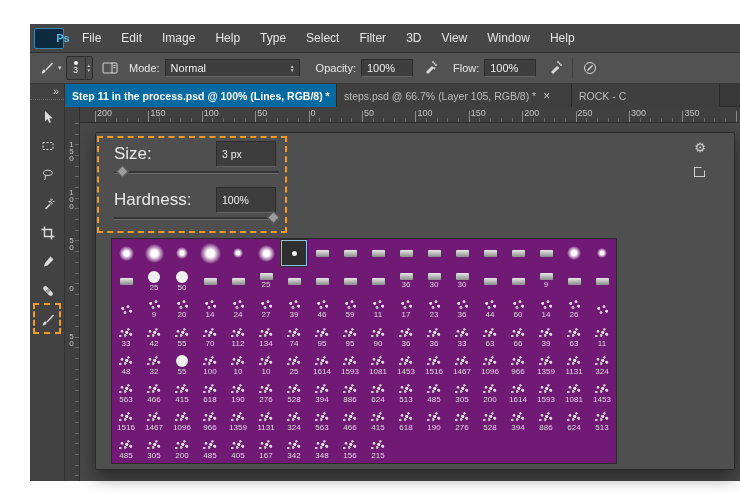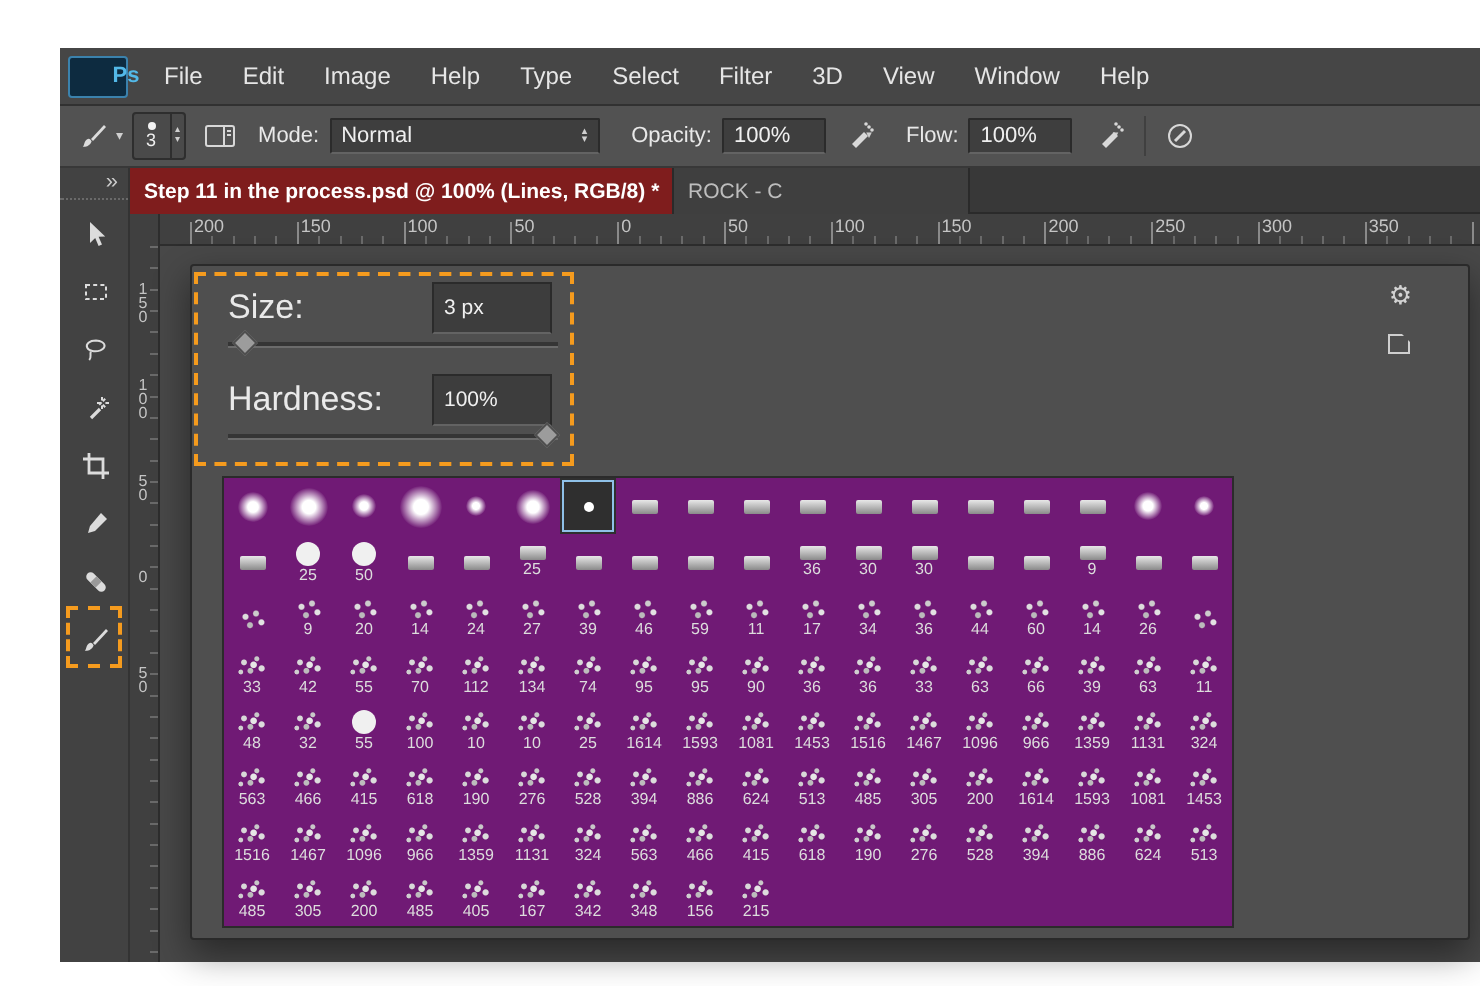--- a/index.html
+++ b/index.html
@@ -45,21 +45,21 @@
                     border-bottom: 1px dotted #6a6a6a; height: 16px; }
   .tool { position: absolute; left: 0; width: 35px; height: 29px; display: flex; align-items: center; justify-content: center; }
   .hl { position: absolute; border: 2px dashed #f59b1e; z-index: 6; pointer-events: none; }
   #hl-brushtool { left: 3px; top: 219px; width: 28px; height: 31px; }
 
   
   .tabbar { position: absolute; left: 35px; top: 60px; width: 675px; height: 23px; background: #383838;
             display: flex; border-bottom: 1px solid #2a2a2a; }
   .tab { height: 23px; display: flex; align-items: center; padding: 0 7px; border-right: 1px solid #2a2a2a;
          font-size: 10.5px; color: #bdbdbd; background: #3f3f3f; white-space: nowrap; overflow: hidden; flex: none; }
-  .tab.active { background: #7f1d1d; color: #ffffff; font-weight: bold; }
+  .tab.active { background: #0369a1; color: #ffffff; font-weight: bold; }
   .tab-close { margin-left: 7px; color: #c0c0c0; font-size: 12px; font-weight: normal; }
 
   
   .hruler { position: absolute; left: 35px; top: 83px; width: 675px; height: 16px; background: #404040;
             border-bottom: 1px solid #2d2d2d; overflow: hidden; }
   .hruler::before { content: ""; position: absolute; left: 30px; right: 0; bottom: 0; height: 4px;
             background: repeating-linear-gradient(90deg, #6a6a6a 0 1px, transparent 1px 10.68px); }
   .hruler::after { content: ""; position: absolute; left: 30px; right: 0; bottom: 0; height: 11px;
             background: repeating-linear-gradient(90deg, #8a8a8a 0 1px, transparent 1px 53.4px); }
   .hlabel { position: absolute; top: 1px; font-size: 9px; color: #c4c4c4; }
@@ -261,20 +261,24 @@
         </div>
       </div>
     <div class="hl" id="hl-brushtool" style="border-color: rgb(245, 155, 30);"></div>
   </div>
 
   <div class="tabbar" id="tabs">
       <div class="tab active" style="width: 272px;">
         <span>Step 11 in the process.psd @ 100% (Lines, RGB/8) *</span>
         <span class="tab-close">×</span>
       </div>
+      <div class="tab" style="width: 235px;">
+        <span>steps.psd @ 66.7% (Layer 105, RGB/8) *</span>
+        <span class="tab-close">×</span>
+      </div>
       <div class="tab" style="width: 148px;">
         <span>ROCK - C</span>
       </div>
     </div>
 
   <div class="hruler" id="hruler">
       <span class="hlabel" style="left: 32px;">200</span>
       <span class="hlabel" style="left: 85.4px;">150</span>
       <span class="hlabel" style="left: 138.8px;">100</span>
       <span class="hlabel" style="left: 192.2px;">50</span>
@@ -464,21 +468,21 @@
           <div class="cell">
             <div class="thumb-scat"></div>
             <div class="num">11</div>
           </div>
           <div class="cell">
             <div class="thumb-scat"></div>
             <div class="num">17</div>
           </div>
           <div class="cell">
             <div class="thumb-scat"></div>
-            <div class="num">34</div>
+            <div class="num">23</div>
           </div>
           <div class="cell">
             <div class="thumb-scat"></div>
             <div class="num">36</div>
           </div>
           <div class="cell">
             <div class="thumb-scat"></div>
             <div class="num">44</div>
           </div>
           <div class="cell">

